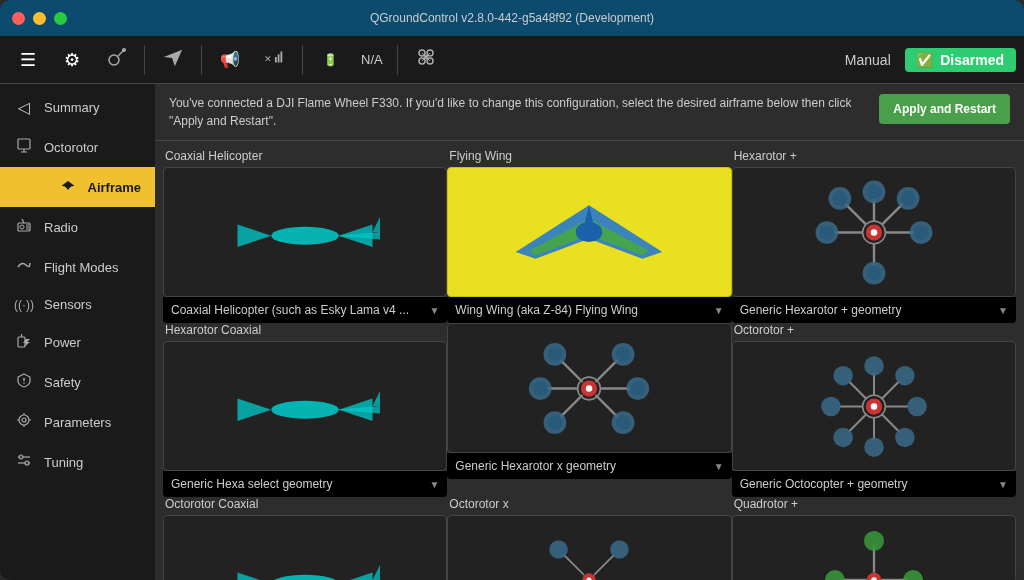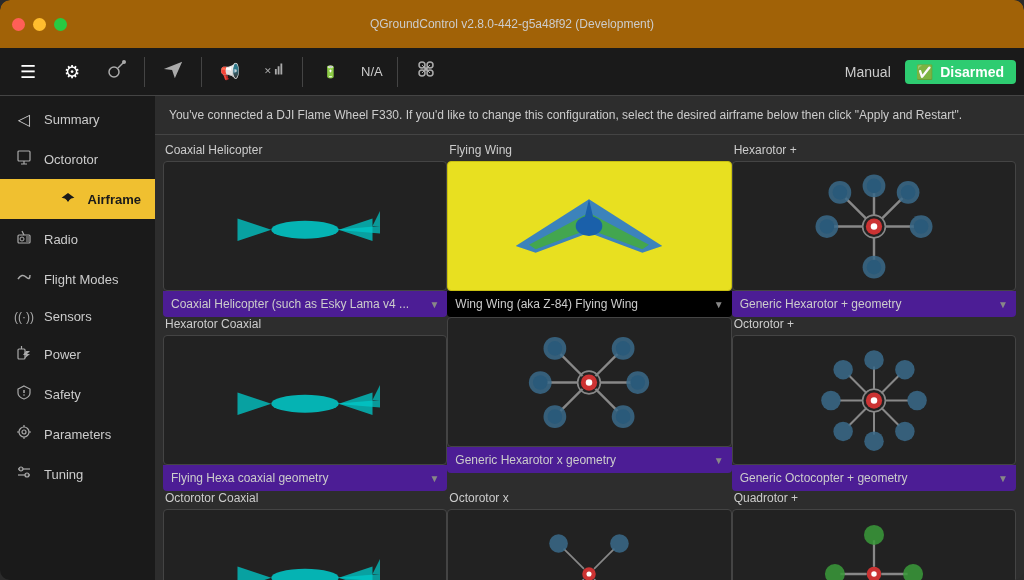--- a/index.html
+++ b/index.html
@@ -5,22 +5,22 @@
     * { margin: 0; padding: 0; box-sizing: border-box; }
     body {
       width: 1024px;
       height: 580px;
       background: #2b2b2b;
       font-family: -apple-system, BlinkMacSystemFont, 'Segoe UI', sans-serif;
       overflow: hidden;
       border-radius: 10px;
     }
     .titlebar {
-      height: 48px;
-      background: #a16207;
+      height: 36px;
+      background: #0c4a6e;
       display: flex;
       align-items: center;
       justify-content: center;
       position: relative;
       border-radius: 10px 10px 0 0;
     }
     .titlebar-buttons {
       position: absolute;
       left: 12px;
       display: flex;
@@ -180,21 +180,21 @@
       align-items: center;
       justify-content: center;
       overflow: hidden;
       position: relative;
     }
     .airframe-card.selected {
       background: #e8e020;
       border-color: #c8c010;
     }
     .airframe-dropdown {
-      background: #4c1d95;
+      background: #000000;
       border: none;
       border-radius: 0 0 4px 4px;
       color: #ccc;
       font-size: 12px;
       padding: 6px 8px;
       width: 100%;
       cursor: pointer;
       display: flex;
       align-items: center;
       justify-content: space-between;
@@ -379,20 +379,21 @@
         </svg>
       </span>
       <span>Tuning</span>
     </div>
   </div>
 
   <div class="content-area">
 
     <div class="info-bar">
       <span class="info-text">You've connected a DJI Flame Wheel F330. If you'd like to change this configuration, select the desired airframe below then click "Apply and Restart".</span>
+      <button class="apply-btn">Apply and Restart</button>
     </div>
 
     <div class="airframe-grid">
 
       <div class="airframe-cell">
         <span class="cell-label">Coaxial Helicopter</span>
         <div class="airframe-card">
           <svg width="150" height="110" viewBox="0 0 200 130">
 
             <ellipse cx="100" cy="70" rx="45" ry="12" fill="#00cccc" opacity="0.85"></ellipse>
@@ -477,21 +478,21 @@
         <div class="airframe-card">
           <svg width="150" height="110" viewBox="0 0 200 130">
             <ellipse cx="100" cy="70" rx="45" ry="12" fill="#00cccc" opacity="0.85"></ellipse>
             <polygon points="55,70 10,55 10,85" fill="#00cccc" opacity="0.75"></polygon>
             <polygon points="145,70 190,55 190,85" fill="#00cccc" opacity="0.75"></polygon>
             <polygon points="140,70 200,65 200,75" fill="#00cccc" opacity="0.7"></polygon>
             <polygon points="190,65 200,45 200,65" fill="#00cccc" opacity="0.7"></polygon>
           </svg>
         </div>
         <div class="airframe-dropdown">
-          <span>Flying Hexa coaxial geometry</span>
+          <span>Generic Hexa select geometry</span>
           <span class="dropdown-arrow">▼</span>
         </div>
       </div>
 
       <div class="airframe-cell">
         <div class="airframe-card">
           <svg width="130" height="115" viewBox="0 0 160 140">
             <circle cx="80" cy="70" r="10" fill="#cc3333"></circle>
             <circle cx="80" cy="70" r="14" fill="none" stroke="#888" stroke-width="2"></circle>
 

